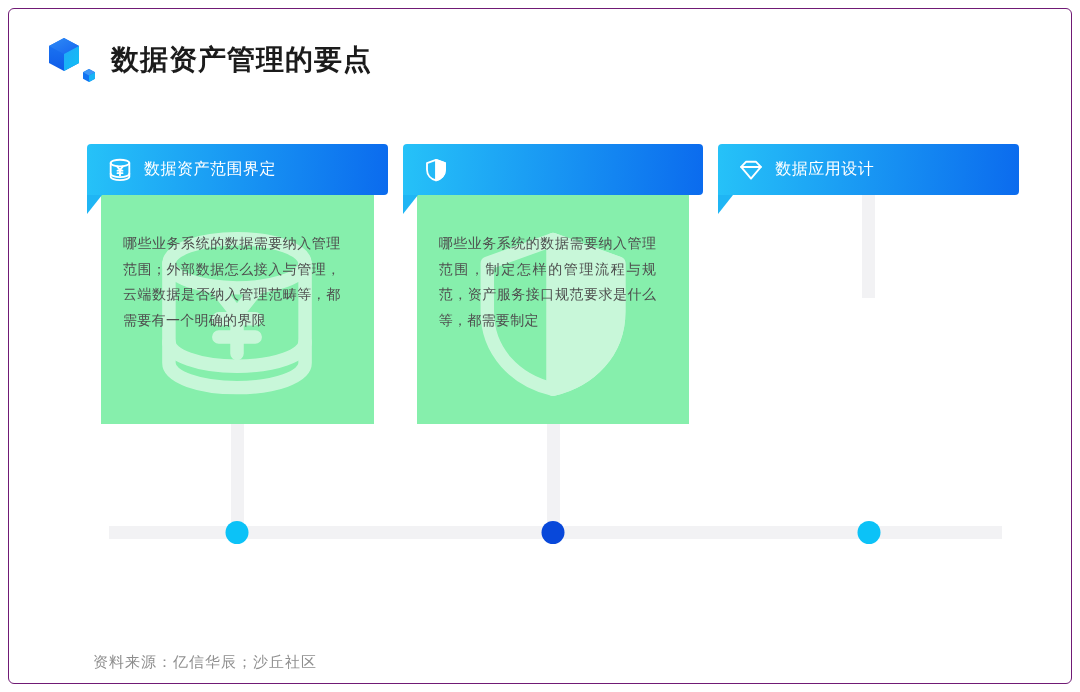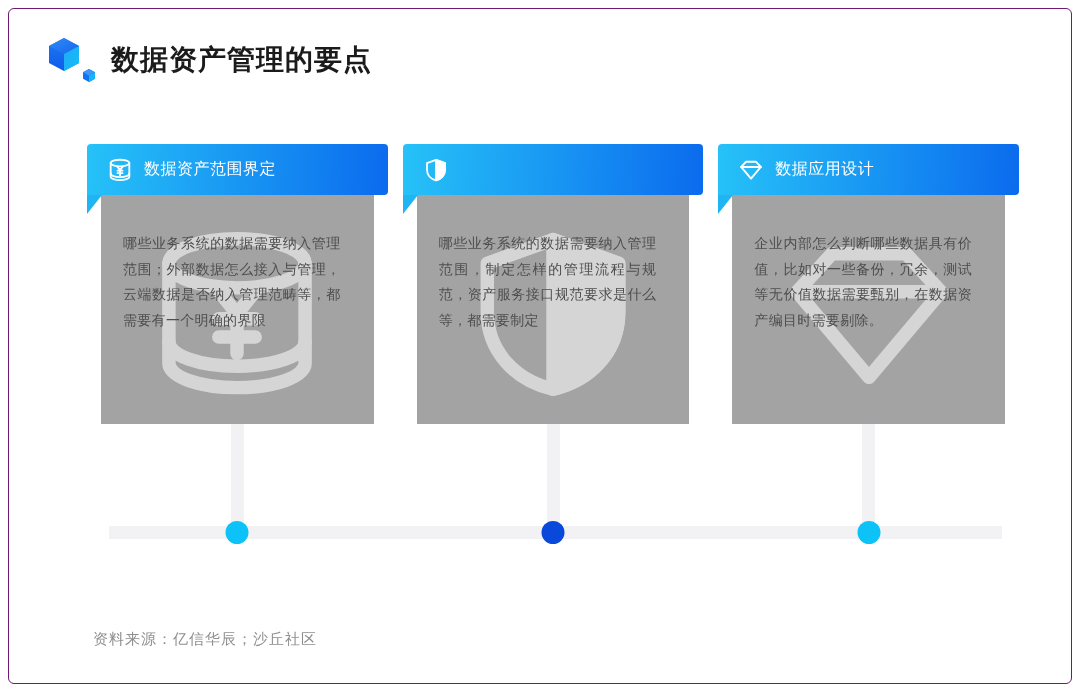--- a/index.html
+++ b/index.html
@@ -21,21 +21,21 @@
   }
   .card-header::after {
     content: ""; position: absolute; left: 0; top: 100%;
     width: 0; height: 0; border-top: 19px solid #1FB5F4; border-right: 15px solid transparent;
   }
   .hdr-icon { width: 26px; height: 26px; flex: 0 0 auto; }
   .hdr-icon svg, .logo svg, .watermark svg { display: block; width: 100%; height: 100%; }
   .card-title { color: #ffffff; font-size: 16px; font-weight: 400; letter-spacing: 0.5px; }
 
   .card-body {
-    margin-left: 14px; margin-right: 14px; height: 229px; background: #a3a3a3;
+    margin-left: 14px; margin-right: 14px; height: 229px; background: #86efac;
     padding: 36px 33px 0 22px; position: relative; overflow: hidden;
   }
   .card-text {
     position: relative; z-index: 1; font-size: 14px; line-height: 25.5px;
     color: #4e4e4e; text-align: justify; letter-spacing: 0.3px;
   }
   .watermark {
     position: absolute; z-index: 0; width: 190px; height: 190px;
     left: 50%; top: 52%; transform: translate(-50%, -50%);
     opacity: 0.55; pointer-events: none;
@@ -44,21 +44,21 @@
 
   .stem { width: 13px; height: 103px; background: #F2F2F4; margin: 0 auto; }
   .timeline { position: absolute; left: 100px; top: 517px; width: 893px; height: 13px; background: #F2F2F4; }
   .dot {
     position: absolute; top: 377px; left: 50%; transform: translateX(-50%);
     width: 23px; height: 23px; border-radius: 50%; z-index: 3;
   }
   .dot-cyan { background: #0CC2F7; }
   .dot-blue { background: #0848DA; }
 
-  .page-footer { position: absolute; left: 84px; top: 621px; font-size: 15px; color: #8e8e8e; letter-spacing: 1px; }
+  .page-footer { position: absolute; left: 84px; top: 644px; font-size: 15px; color: #8e8e8e; letter-spacing: 1px; }
 </style>
 </head>
 <body>
 
 <svg width="0" height="0" style="position:absolute">
   <defs>
     <g id="icon-db" fill="none" stroke="#fff" stroke-width="1.7" stroke-linecap="round" stroke-linejoin="round">
       <ellipse cx="12" cy="5.6" rx="8.6" ry="3.1"></ellipse>
       <path d="M3.4 5.6 v12.6 c0 1.75 3.85 3.1 8.6 3.1 s8.6-1.35 8.6-3.1 V5.6"></path>
       <path d="M3.4 15.5 c0 1.75 3.85 3.1 8.6 3.1 s8.6-1.35 8.6-3.1"></path>
@@ -158,28 +158,20 @@
 
     <div class="card">
       <div class="card-header">
         <span class="hdr-icon">
           <svg viewBox="0 0 24 24">
               <use href="#icon-gem"></use>
             </svg>
         </span>
         <span class="card-title">数据应用设计</span>
       </div>
-      <div class="card-body">
-        <span class="watermark">
-          <svg viewBox="0 0 24 24">
-              <use href="#icon-gem"></use>
-            </svg>
-        </span>
-        <div class="card-text">企业内部怎么判断哪些数据具有价值，比如对一些备份，冗余，测试等无价值数据需要甄别，在数据资产编目时需要剔除。</div>
-      </div>
       <div class="stem"></div>
       <div class="dot dot-cyan"></div>
     </div>
 
 
   </div>
 
   <div class="timeline"></div>
 
   <div class="page-footer">资料来源：亿信华辰；沙丘社区</div>

